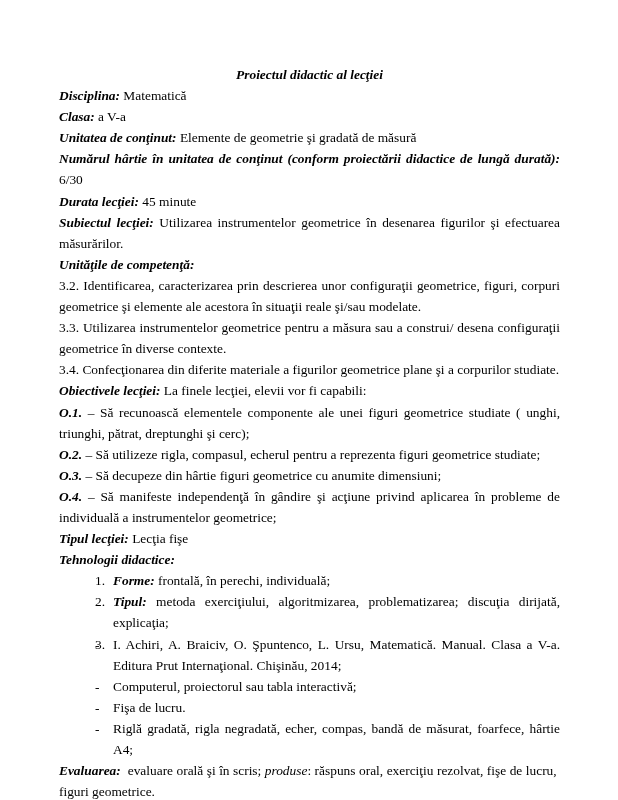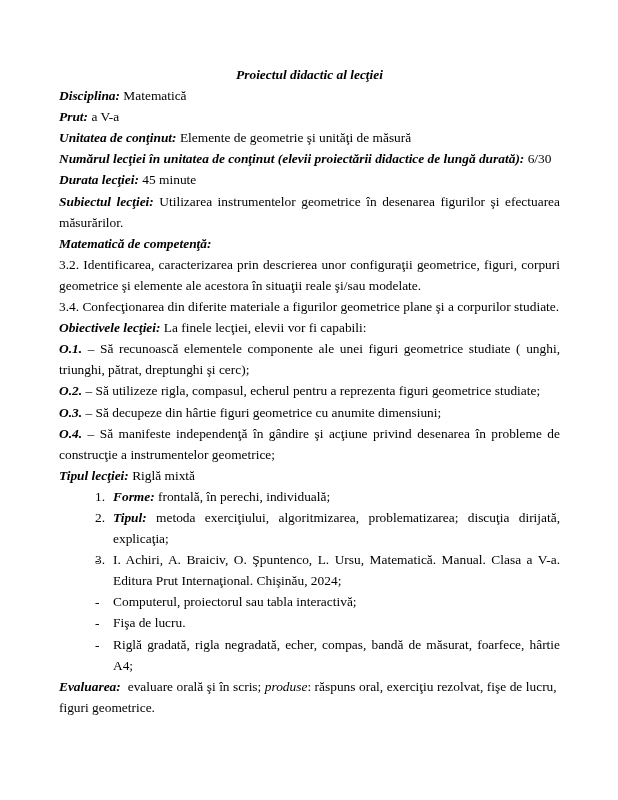--- a/index.html
+++ b/index.html
@@ -43,36 +43,38 @@
   .r-i  { font-style: italic; }
   .r-n  { }
 </style>
 </head>
 <body>
 
 <div class="page">
   <div class="doc-title">Proiectul didactic al lecţiei</div>
   <div>
       <div class="para"><span class="r-bi">Disciplina:</span><span class="r-n"> Matematică</span></div>
-      <div class="para"><span class="r-bi">Prut:</span><span class="r-n"> a V-a</span></div>
-      <div class="para"><span class="r-bi">Unitatea de conţinut:</span><span class="r-n"> Elemente de geometrie şi unităţi de măsură</span></div>
-      <div class="para"><span class="r-bi">Numărul lecţiei în unitatea de conţinut (elevii proiectării didactice de lungă durată):</span><span class="r-n"> 6/30</span></div>
+      <div class="para"><span class="r-bi">Clasa:</span><span class="r-n"> a V-a</span></div>
+      <div class="para"><span class="r-bi">Unitatea de conţinut:</span><span class="r-n"> Elemente de geometrie şi gradată de măsură</span></div>
+      <div class="para"><span class="r-bi">Numărul hârtie în unitatea de conţinut (conform proiectării didactice de lungă durată):</span><span class="r-n"> 6/30</span></div>
       <div class="para"><span class="r-bi">Durata lecţiei:</span><span class="r-n"> 45 minute</span></div>
       <div class="para"><span class="r-bi">Subiectul lecţiei:</span><span class="r-n"> Utilizarea instrumentelor geometrice în desenarea figurilor şi efectuarea măsurărilor.</span></div>
-      <div class="para"><span class="r-bi">Matematică de competenţă:</span></div>
+      <div class="para"><span class="r-bi">Unităţile de competenţă:</span></div>
       <div class="para"><span class="r-b">3.2.</span><span class="r-n"> Identificarea, caracterizarea prin descrierea unor configuraţii geometrice, figuri, corpuri geometrice şi elemente ale acestora în situaţii reale şi/sau modelate.</span></div>
+      <div class="para"><span class="r-b">3.3.</span><span class="r-n"> Utilizarea instrumentelor geometrice pentru a măsura sau a construi/ desena configuraţii geometrice în diverse contexte.</span></div>
       <div class="para"><span class="r-b">3.4.</span><span class="r-n"> Confecţionarea din diferite materiale a figurilor geometrice plane şi a corpurilor studiate.</span></div>
       <div class="para"><span class="r-bi">Obiectivele lecţiei:</span><span class="r-n"> La finele lecţiei, elevii vor fi capabili:</span></div>
       <div class="para"><span class="r-bi">O.1.</span><span class="r-n"> – Să recunoască elementele componente ale unei figuri geometrice studiate ( unghi, triunghi, pătrat, dreptunghi şi cerc);</span></div>
       <div class="para"><span class="r-bi">O.2.</span><span class="r-n"> – Să utilizeze rigla, compasul, echerul pentru a reprezenta figuri geometrice studiate;</span></div>
       <div class="para"><span class="r-bi">O.3.</span><span class="r-n"> – Să decupeze din hârtie figuri geometrice cu anumite dimensiuni;</span></div>
-      <div class="para"><span class="r-bi">O.4.</span><span class="r-n"> – Să manifeste independenţă în gândire şi acţiune privind desenarea în probleme de construcţie a instrumentelor geometrice;</span></div>
-      <div class="para"><span class="r-bi">Tipul lecţiei:</span><span class="r-n"> Riglă mixtă</span></div>
+      <div class="para"><span class="r-bi">O.4.</span><span class="r-n"> – Să manifeste independenţă în gândire şi acţiune privind aplicarea în probleme de individuală a instrumentelor geometrice;</span></div>
+      <div class="para"><span class="r-bi">Tipul lecţiei:</span><span class="r-n"> Lecţia fişe</span></div>
+      <div class="para"><span class="r-bi">Tehnologii didactice:</span></div>
       <div class="li"><span class="marker">1.</span><span class="r-bi">Forme:</span><span class="r-n"> frontală, în perechi, individuală;</span></div>
       <div class="li"><span class="marker">2.</span><span class="r-bi">Tipul:</span><span class="r-n"> metoda exerciţiului, algoritmizarea, problematizarea; discuţia dirijată, explicaţia;</span></div>
       <div class="li"><span class="marker">3.</span></div>
-      <div class="li"><span class="marker">-</span><span class="r-n">I. Achiri, A. Braiciv, O. Şpuntenco, L. Ursu, Matematică. Manual. Clasa a V-a. Editura Prut Internaţional. Chişinău, 2024;</span></div>
+      <div class="li"><span class="marker">-</span><span class="r-n">I. Achiri, A. Braiciv, O. Şpuntenco, L. Ursu, Matematică. Manual. Clasa a V-a. Editura Prut Internaţional. Chişinău, 2014;</span></div>
       <div class="li"><span class="marker">-</span><span class="r-n">Computerul, proiectorul sau tabla interactivă;</span></div>
       <div class="li"><span class="marker">-</span><span class="r-n">Fişa de lucru.</span></div>
       <div class="li"><span class="marker">-</span><span class="r-n">Riglă gradată, rigla negradată, echer, compas, bandă de măsurat, foarfece, hârtie A4;</span></div>
       <div class="para"><span class="r-bi">Evaluarea:</span><span class="r-n">&nbsp; evaluare orală şi în scris; </span><span class="r-i">produse</span><span class="r-n">: răspuns oral, exerciţiu rezolvat, fişe de lucru,&nbsp; figuri geometrice.</span></div>
     </div>
 </div>
 
 </body></html>

